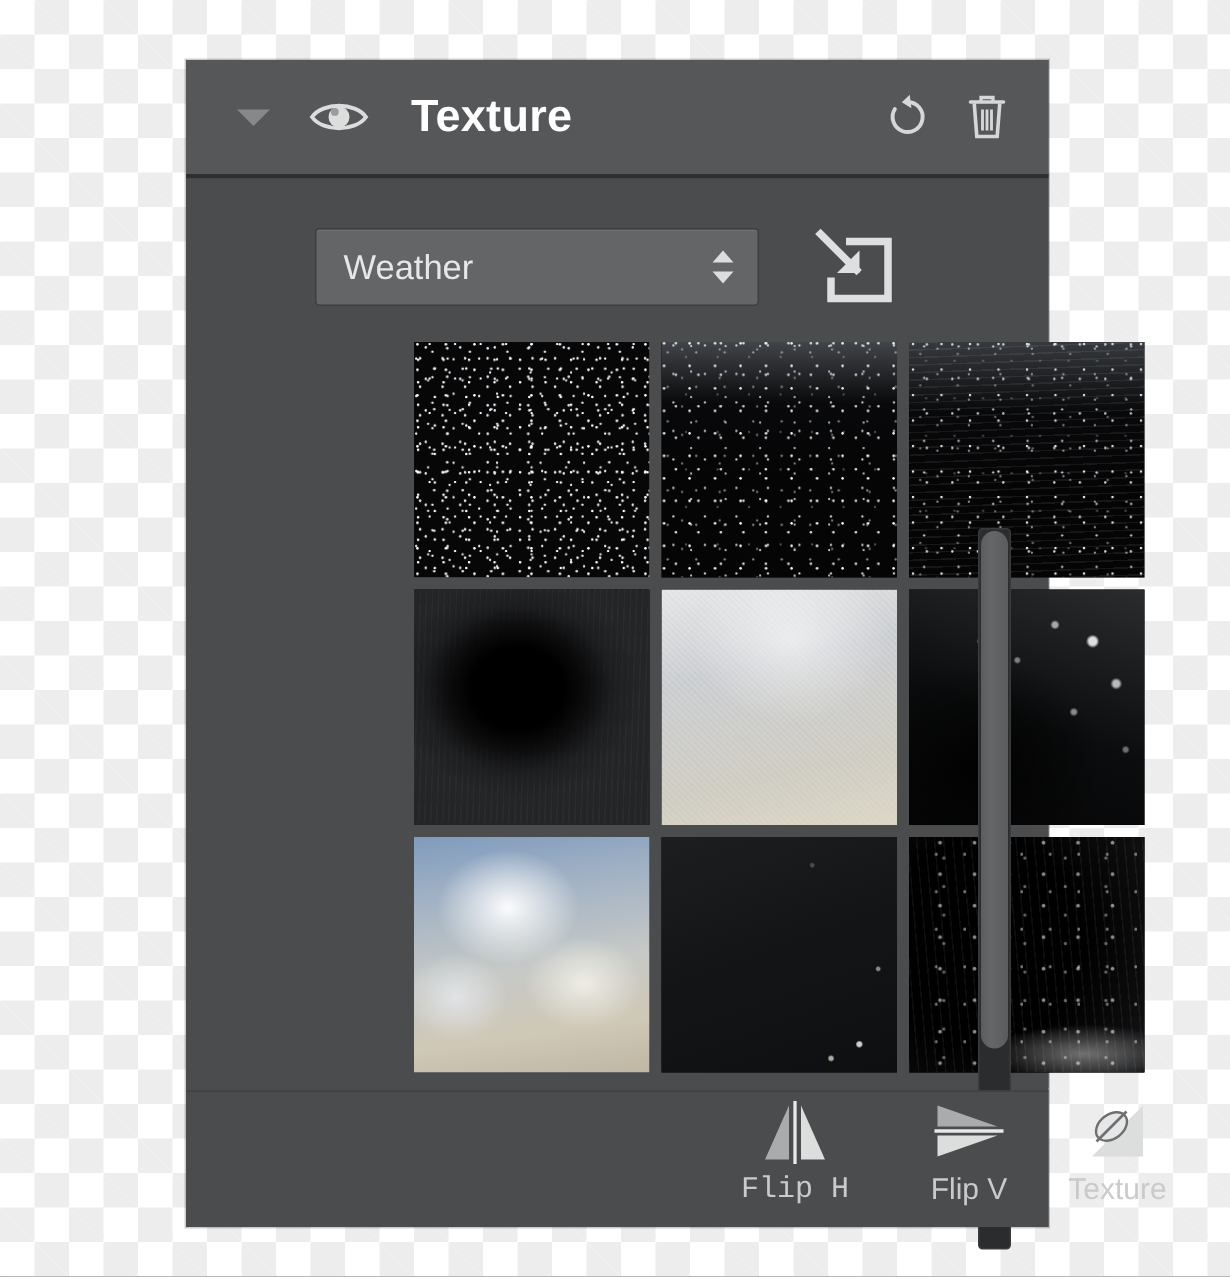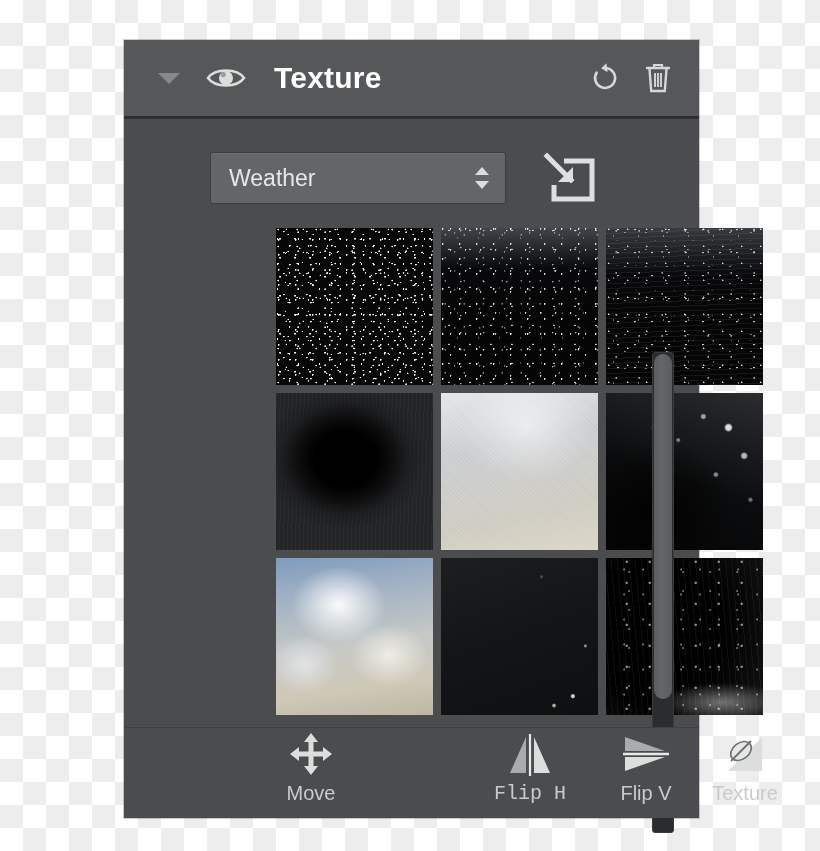--- a/index.html
+++ b/index.html
@@ -417,28 +417,20 @@
       </div>
     </div>
 
     <div class="scrollbar">
       <div class="scroll-thumb"></div>
     </div>
   </div>
 
   <div class="panel-footer">
 
-    <div class="tool" id="tool-move">
-      <span class="glyph">
-        <svg width="46" height="46" viewBox="0 0 46 46">
-          <path d="M23 2 L30 11 H25.5 V20.5 H35 V16 L44 23 L35 30 V25.5 H25.5 V35 H30 L23 44 L16 35 H20.5 V25.5 H11 V30 L2 23 L11 16 V20.5 H20.5 V11 H16 Z" fill="#dcdddd"></path>
-        </svg>
-      </span>
-      <span class="lbl">Move</span>
-    </div>
 
     <div class="tool" id="tool-fliph">
       <span class="glyph">
         <svg width="50" height="44" viewBox="0 0 50 44">
           <path d="M21 4 L21 40 L5 40 Z" fill="#a9abad"></path>
           <path d="M29 4 L29 40 L45 40 Z" fill="#dcdddd"></path>
           <path d="M25 1 L25 43" stroke="#e8e9ea" stroke-width="2.2"></path>
         </svg>
       </span>
       <span class="lbl">Flip H</span>

